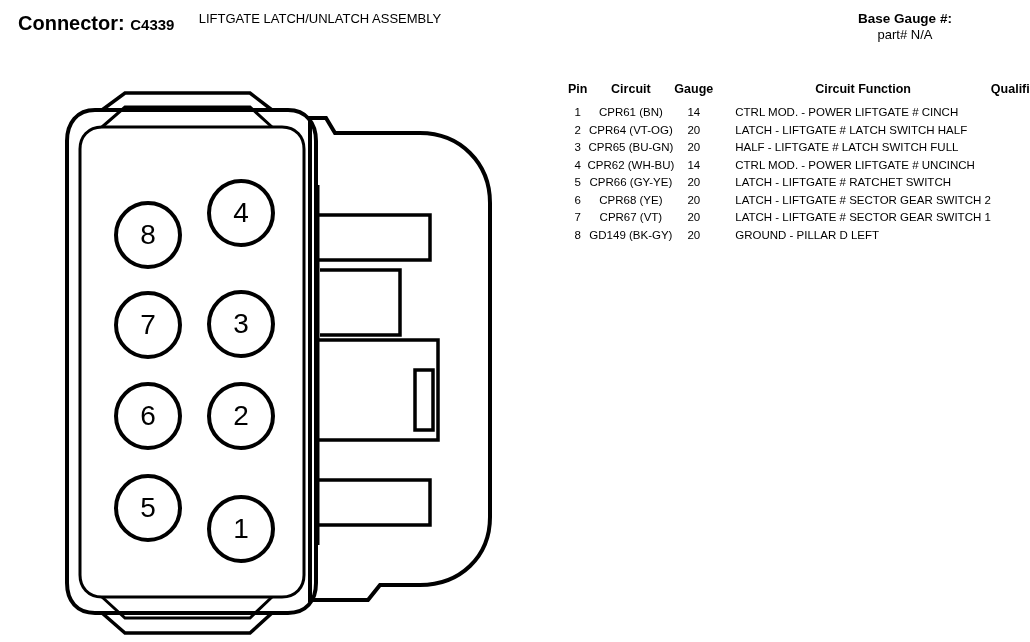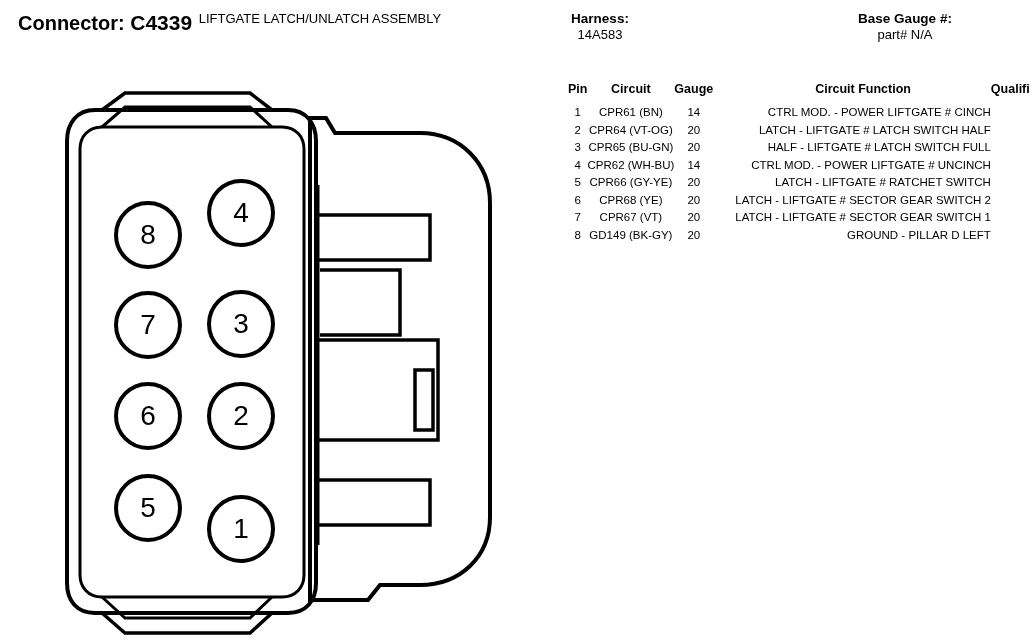--- a/index.html
+++ b/index.html
@@ -44,21 +44,21 @@
     left: 18px;
     top: 15px;
     text-align: left;
   }
   #connector-block .hdr-title {
     font-size: 20px;
     font-weight: bold;
     display: inline;
   }
   #connector-block .hdr-value {
-    font-size: 21px;
+    font-size: 15px;
     font-weight: bold;
     display: inline;
   }
 
   #description-block {
     left: 180px;
     top: 11px;
     width: 280px;
   }
   #harness-block {
@@ -89,21 +89,21 @@
     white-space: nowrap;
   }
   .pin-table td {
     padding: 1px 0;
     white-space: nowrap;
     line-height: 15.5px;
   }
   .col-pin   { width: 30px;  text-align: center; }
   .col-ckt   { width: 110px; text-align: center; }
   .col-gauge { width: 52px;  text-align: center; }
-  .col-func  { width: 250px; text-align: right; padding-left: 22px !important; }
+  .col-func  { width: 250px; text-align: left; padding-left: 22px !important; }
   .col-qual  { width: 90px;  text-align: center; }
 
   
   #connector-drawing {
     position: absolute;
     left: 20px;
     top: 85px;
     width: 500px;
     height: 557px;
   }
@@ -123,24 +123,20 @@
 <div class="header">
 
   <div class="hdr-block" id="connector-block">
     <span class="hdr-title">Connector: </span><span class="hdr-value">C4339</span>
   </div>
 
   <div class="hdr-block" id="description-block">
     <div class="hdr-value">LIFTGATE LATCH/UNLATCH ASSEMBLY</div>
   </div>
 
-  <div class="hdr-block" id="harness-block">
-    <div class="hdr-title">Harness:</div>
-    <div class="hdr-value">14A583</div>
-  </div>
 
   <div class="hdr-block" id="basepart-block">
     <div class="hdr-title">Base Gauge #:</div>
     <div class="hdr-value">part# N/A</div>
   </div>
 
 </div>
 
 <table class="pin-table">
   <thead>

